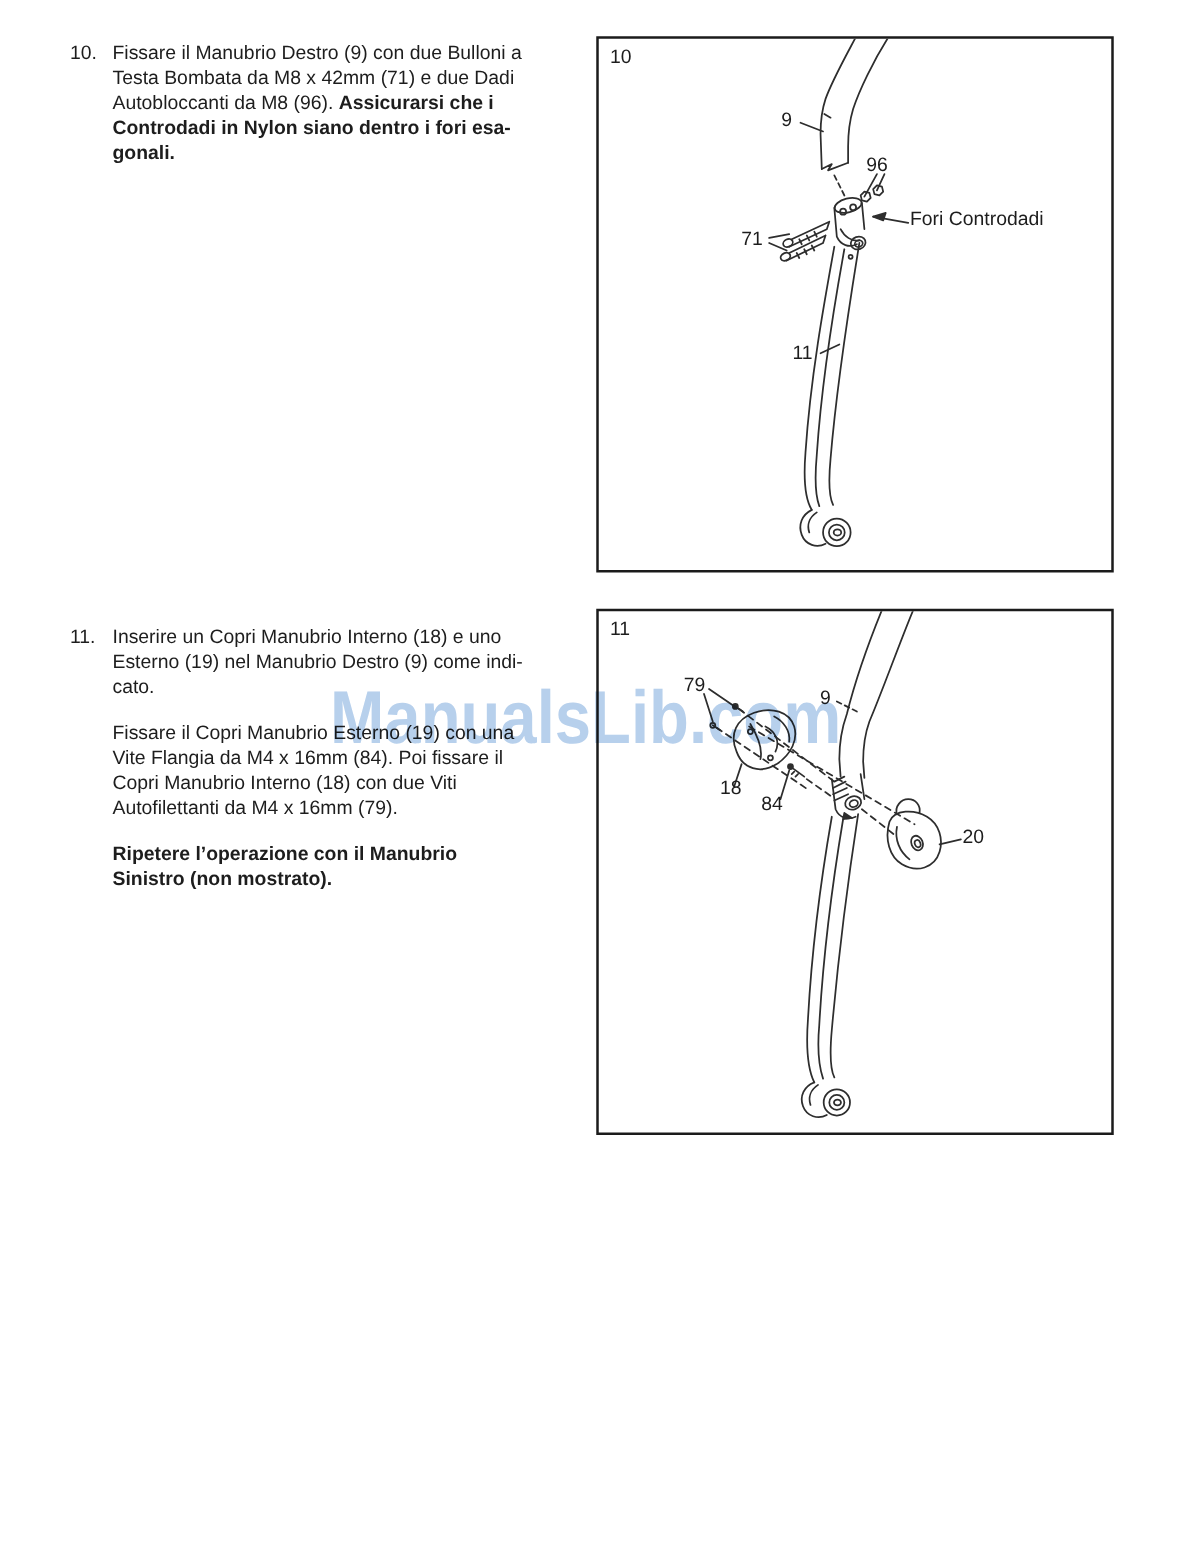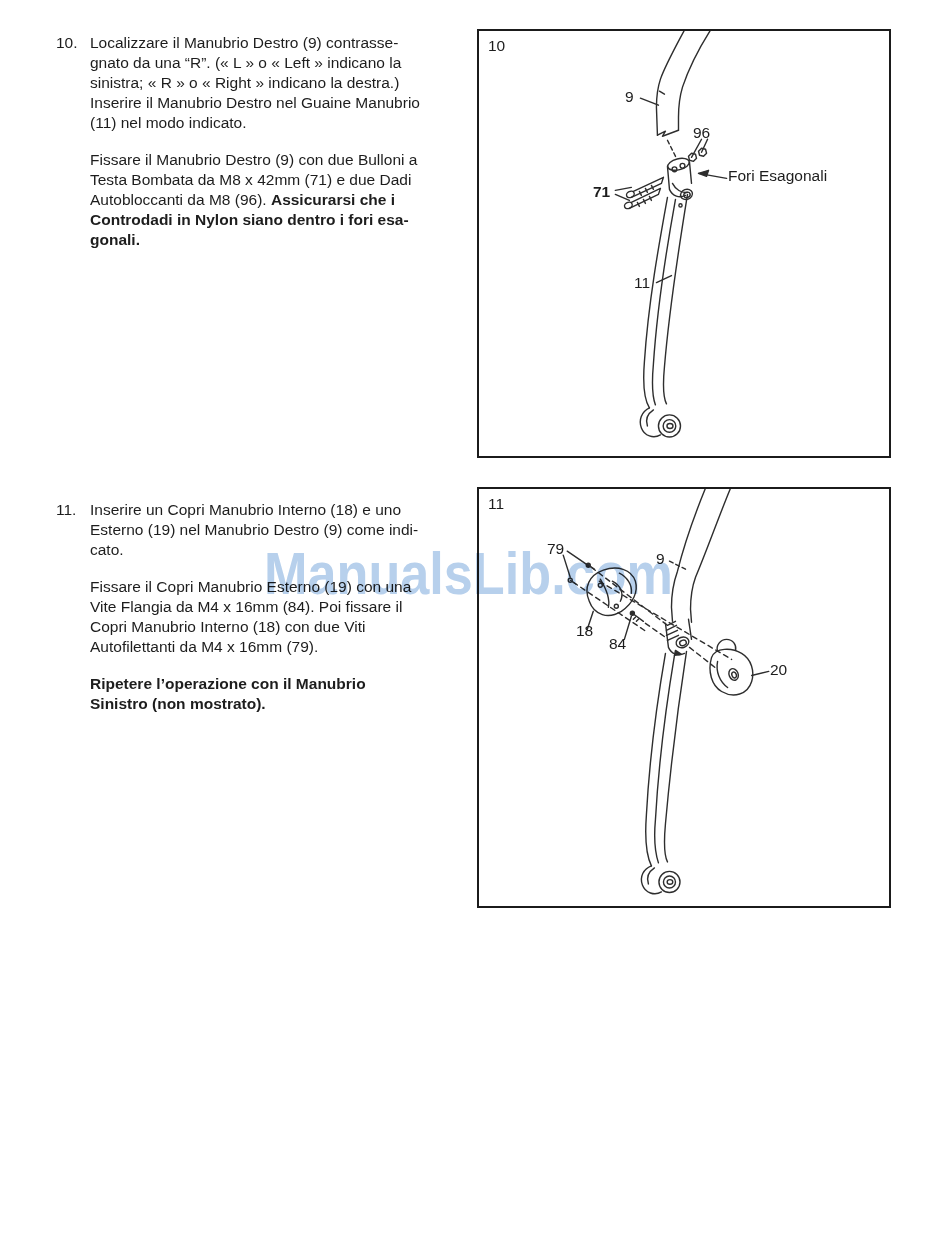--- a/index.html
+++ b/index.html
@@ -56,25 +56,20 @@
   }
 </style>
 </head>
 <body>
 
 <div class="page">
 
   <div class="instruction" style="top:33px;">
     <div class="inst-num">10.</div>
     <div class="inst-body">
-        <div class="para"><span>Localizzare il Manubrio Destro (9) contrasse-
-gnato da una “R”. (« L » o « Left » indicano la
-sinistra; « R » o « Right » indicano la destra.)
-Inserire il Manubrio Destro nel Guaine Manubrio
-(11) nel modo indicato.</span></div>
         <div class="para"><span>Fissare il Manubrio Destro (9) con due Bulloni a
 Testa Bombata da M8 x 42mm (71) e due Dadi
 Autobloccanti da M8 (96). </span><span class="b">Assicurarsi che i
 Controdadi in Nylon siano dentro i fori esa-
 gonali.</span></div>
       </div>
   </div>
 
   <div class="instruction" style="top:490px;margin-top:10px;">
     <div class="inst-num">11.</div>
@@ -153,23 +148,23 @@
         <path d="M170,376 C162,380 159,388 162,396 C165,404 174,407 181,403"></path>
         <path d="M174,378 C168,382 166,388 168,394"></path>
         <circle cx="190" cy="394" r="11"></circle>
         <circle cx="190" cy="394" r="6.3"></circle>
         <ellipse cx="190.5" cy="394" rx="3" ry="2.5"></ellipse>
       </g>
     </svg>
     <div class="fig-label">10</div>
     <div class="part-label" style="left:146px;top:57px;">9</div>
     <div class="part-label" style="left:214px;top:93px;">96</div>
-    <div class="part-label" style="left:114px;top:152px;font-weight:bold;">71</div>
+    <div class="part-label" style="left:114px;top:152px;">71</div>
     <div class="part-label" style="left:155px;top:243px;">11</div>
-    <div class="part-label" style="left:249px;top:136px;">Fori Esagonali</div>
+    <div class="part-label" style="left:249px;top:136px;">Fori Controdadi</div>
   </div>
 
   <div class="fig fig-11">
     <svg viewBox="0 0 409 416" fill="none" stroke="#2e2e2e" stroke-width="1.4" stroke-linecap="round" stroke-linejoin="round">
 
       <g>
         <path d="M226,-1 C215,26 204,58 198,82 C193,96 192,106 192,118 L193,132"></path>
         <path d="M251,-1 C239,28 227,62 216,88 C212,99 211,109 211,120 L212,133"></path>
       </g>
 

